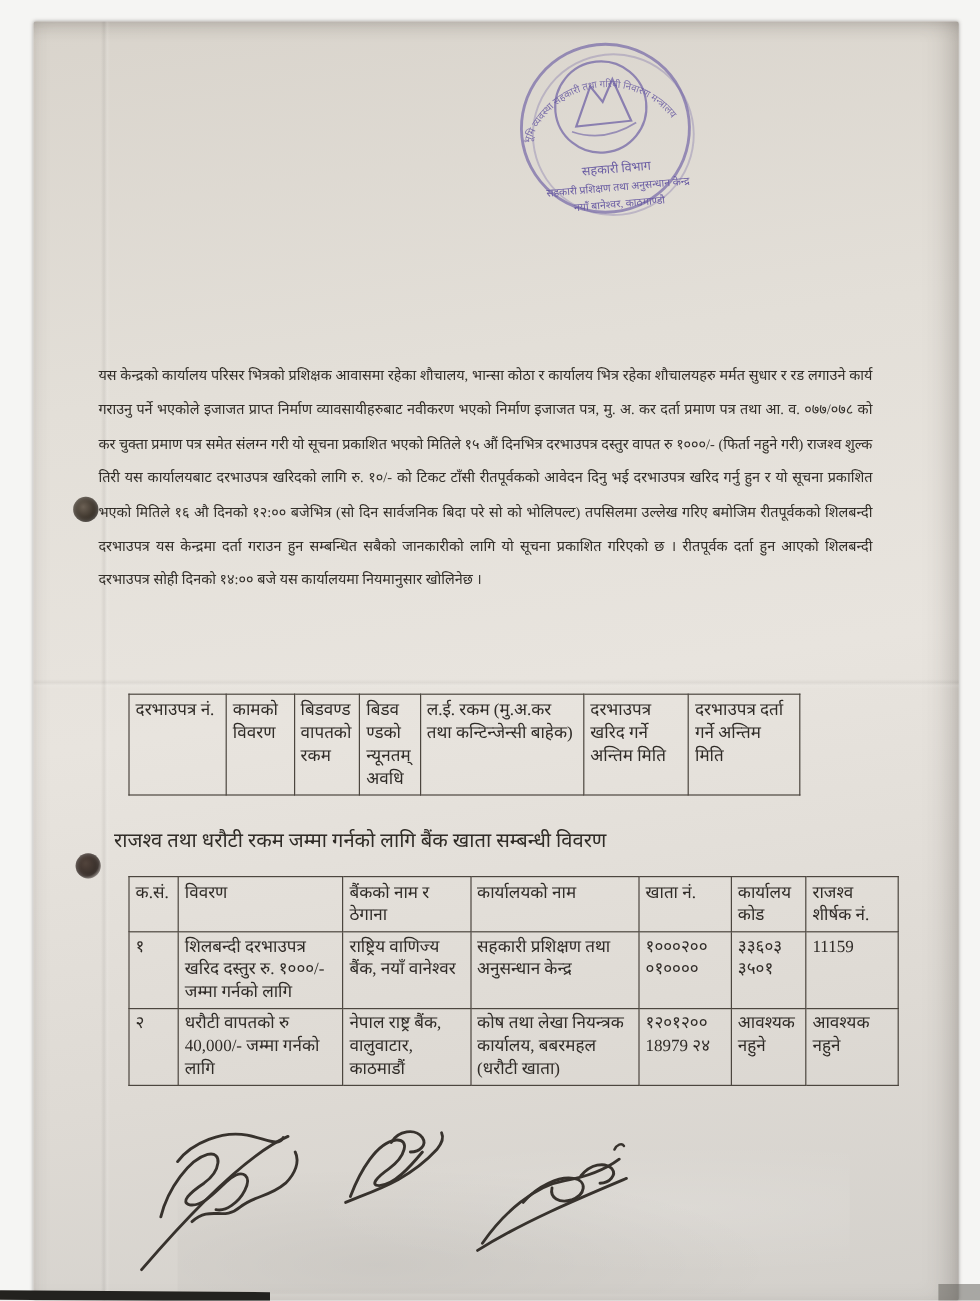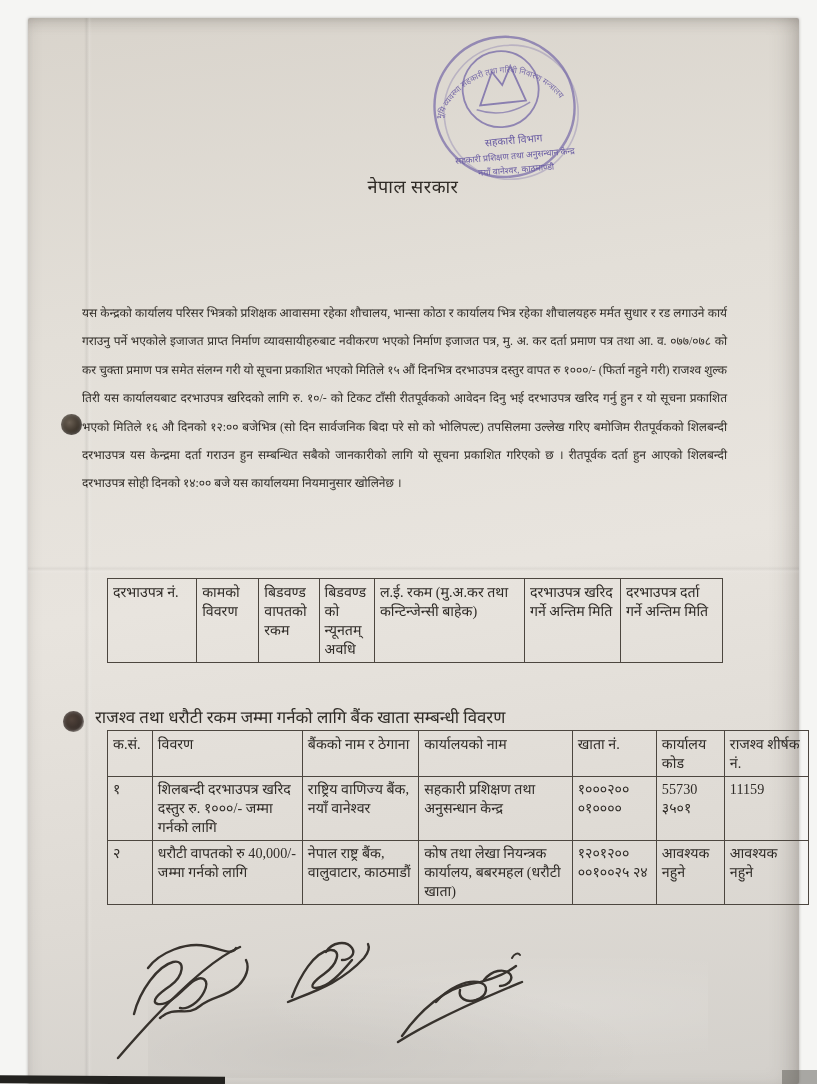--- a/index.html
+++ b/index.html
@@ -33,39 +33,38 @@
   .hole2{left:35px;top:693px;opacity:.95;background:radial-gradient(circle at 40% 40%,#4a3c34 0%,#2e241f 60%,rgba(90,82,70,.2) 100%);}
   .edge-strip{position:absolute;left:0;top:1076px;width:225px;height:8px;background:#23221f;transform:rotate(.4deg);}
   .edge-strip2{position:absolute;left:782px;top:1070px;width:40px;height:14px;background:#5b5954;opacity:.5;}
 
   .header-block{position:absolute;left:55px;top:156px;width:660px;text-align:center;line-height:27px;font-size:18px;color:#2f2b26;}
   .header-block .gov{margin-bottom:2px;letter-spacing:.5px;}
   .body-par{position:absolute;left:54px;top:281px;width:645px;font-size:12px;line-height:28.4px;text-align:justify;color:#322e29;}
 
   table{border-collapse:collapse;table-layout:fixed;font-size:14.2px;line-height:19px;color:#2f2b27;}
   td,th{border:1px solid #4c463f;padding:3px 5px;vertical-align:top;text-align:left;font-weight:normal;word-wrap:break-word;}
-  .t1{position:absolute;left:79px;top:560px;width:616px;}
-  .t2{position:absolute;left:79px;top:712px;width:702px;}
+  .t1{position:absolute;left:79px;top:560px;width:560px;}
+  .t2{position:absolute;left:79px;top:712px;width:642px;}
   .t1 th,.t2 th{padding-top:4px;}
-  .section-title{position:absolute;left:67px;top:687px;width:650px;font-size:16.8px;color:#2f2b26;}
+  .section-title{position:absolute;left:67px;top:670px;width:650px;font-size:16.8px;color:#2f2b26;}
 
   .stamp{position:absolute;left:365px;top:8px;width:240px;height:180px;opacity:.88;}
   .sigs{position:absolute;left:0;top:0;width:817px;height:1084px;pointer-events:none;}
 </style>
 </head>
 <body>
 
 <div class="photo">
   <div class="paper">
     <div class="crease-v"></div>
     <div class="crease-h"></div>
     <div class="wrinkle"></div>
 
     <div class="header-block">
-      <div class="gov">नेपाल सरकार</div>
     </div>
 
     <div class="body-par">यस केन्द्रको कार्यालय परिसर भित्रको प्रशिक्षक आवासमा रहेका शौचालय, भान्सा कोठा र कार्यालय भित्र रहेका शौचालयहरु मर्मत सुधार र रड लगाउने कार्य गराउनु पर्ने भएकोले इजाजत प्राप्त निर्माण व्यावसायीहरुबाट नवीकरण भएको निर्माण इजाजत पत्र, मु. अ. कर दर्ता प्रमाण पत्र तथा आ. व. ०७७/०७८ को कर चुक्ता प्रमाण पत्र समेत संलग्न गरी यो सूचना प्रकाशित भएको मितिले १५ औं दिनभित्र दरभाउपत्र दस्तुर वापत रु १०००/- (फिर्ता नहुने गरी) राजश्व शुल्क तिरी यस कार्यालयबाट दरभाउपत्र खरिदको लागि रु. १०/- को टिकट टाँसी रीतपूर्वकको आवेदन दिनु भई दरभाउपत्र खरिद गर्नु हुन र यो सूचना प्रकाशित भएको मितिले १६ औ दिनको १२:०० बजेभित्र (सो दिन सार्वजनिक बिदा परे सो को भोलिपल्ट) तपसिलमा उल्लेख गरिए बमोजिम रीतपूर्वकको शिलबन्दी दरभाउपत्र यस केन्द्रमा दर्ता गराउन हुन सम्बन्धित सबैको जानकारीको लागि यो सूचना प्रकाशित गरिएको छ ।  रीतपूर्वक दर्ता हुन आएको शिलबन्दी दरभाउपत्र सोही दिनको १४:०० बजे यस कार्यालयमा नियमानुसार खोलिनेछ ।</div>
 
     <table class="t1">
       <colgroup>
         <col style="width:14.5%">
           <col style="width:10.1%">
           <col style="width:9.8%">
         <col style="width:9.0%">
@@ -107,29 +106,29 @@
         <th>खाता नं.</th>
         <th>कार्यालय कोड</th>
         <th>राजश्व शीर्षक नं.</th>
       </tr>
       <tr>
         <td>१</td>
         <td>शिलबन्दी दरभाउपत्र खरिद दस्तुर रु. १०००/- जम्मा गर्नको लागि</td>
         <td>राष्ट्रिय वाणिज्य बैंक, नयाँ वानेश्वर</td>
         <td>सहकारी प्रशिक्षण तथा अनुसन्धान केन्द्र</td>
         <td>१०००२०० ०१००००</td>
-        <td>55730 ३५०१</td>
+        <td>३३६०३ ३५०१</td>
         <td>11159</td>
       </tr>
       <tr>
         <td>२</td>
         <td>धरौटी वापतको रु 40,000/- जम्मा गर्नको लागि</td>
         <td>नेपाल राष्ट्र बैंक, वालुवाटार, काठमाडौं</td>
         <td>कोष तथा लेखा नियन्त्रक कार्यालय, बबरमहल (धरौटी खाता)</td>
-        <td>१२०१२०० ००१००२५ २४</td>
+        <td>१२०१२०० 18979 २४</td>
         <td>आवश्यक नहुने</td>
         <td>आवश्यक नहुने</td>
       </tr>
     </tbody>
       </table>
 
     <svg class="stamp" viewBox="0 0 240 180">
       <g transform="rotate(-6 120 85)" stroke="#5a4b9c" fill="none" opacity="0.85">
         <circle cx="112" cy="80" r="70" stroke-width="2.4" opacity="0.75"></circle>
         <circle cx="118" cy="86" r="67" stroke-width="1.6" opacity="0.35"></circle>

